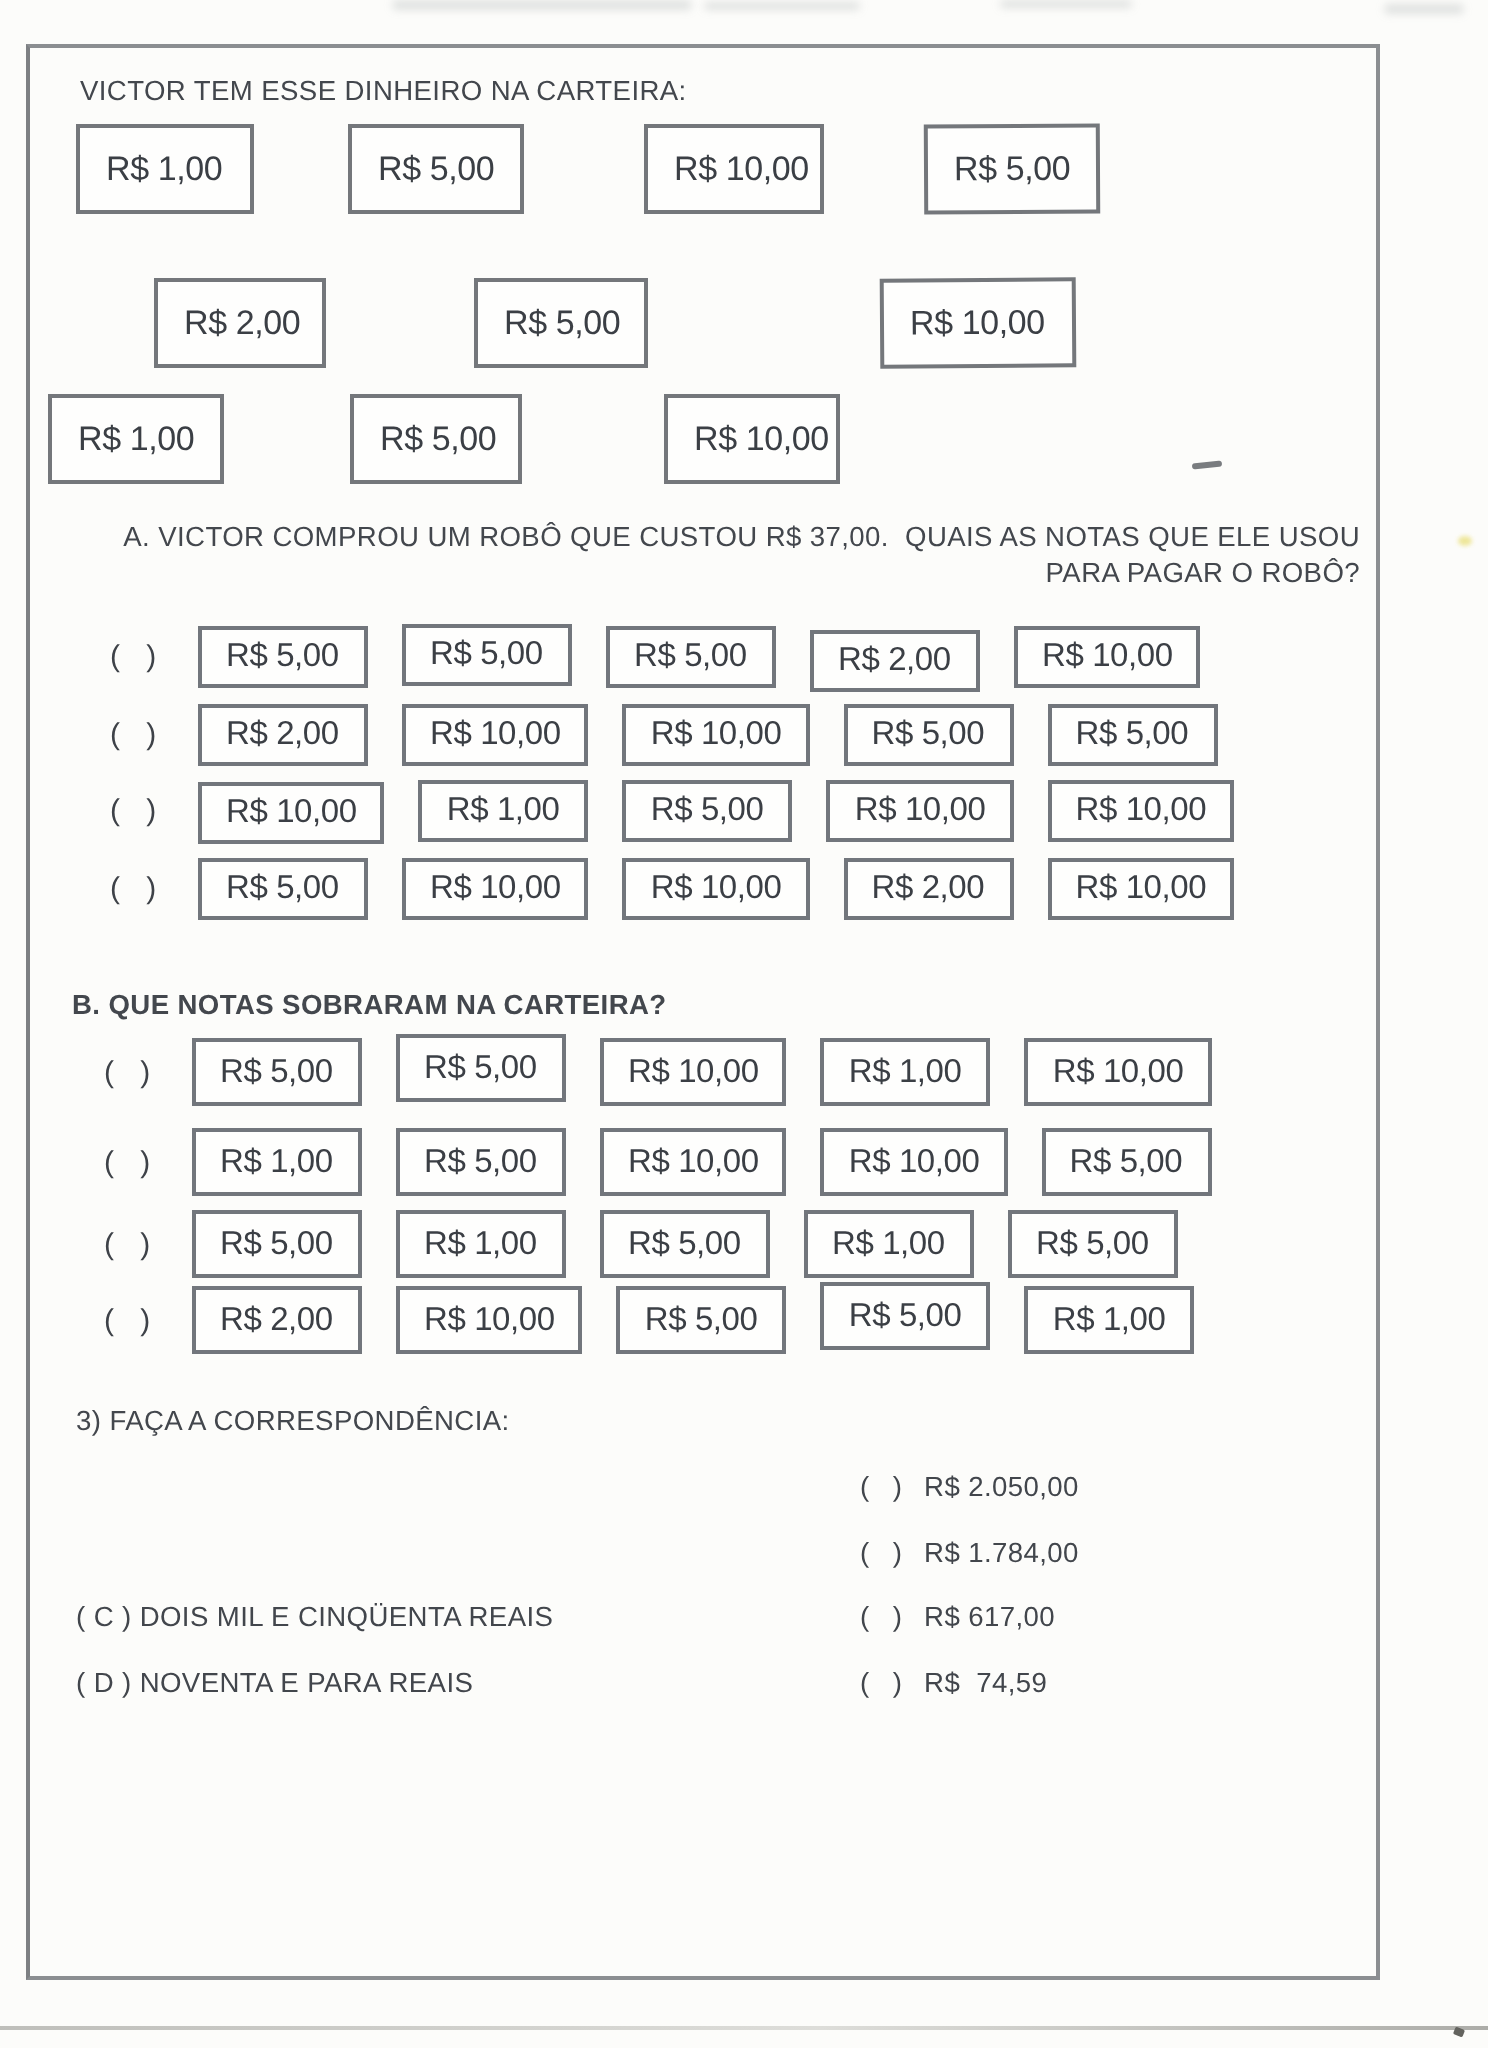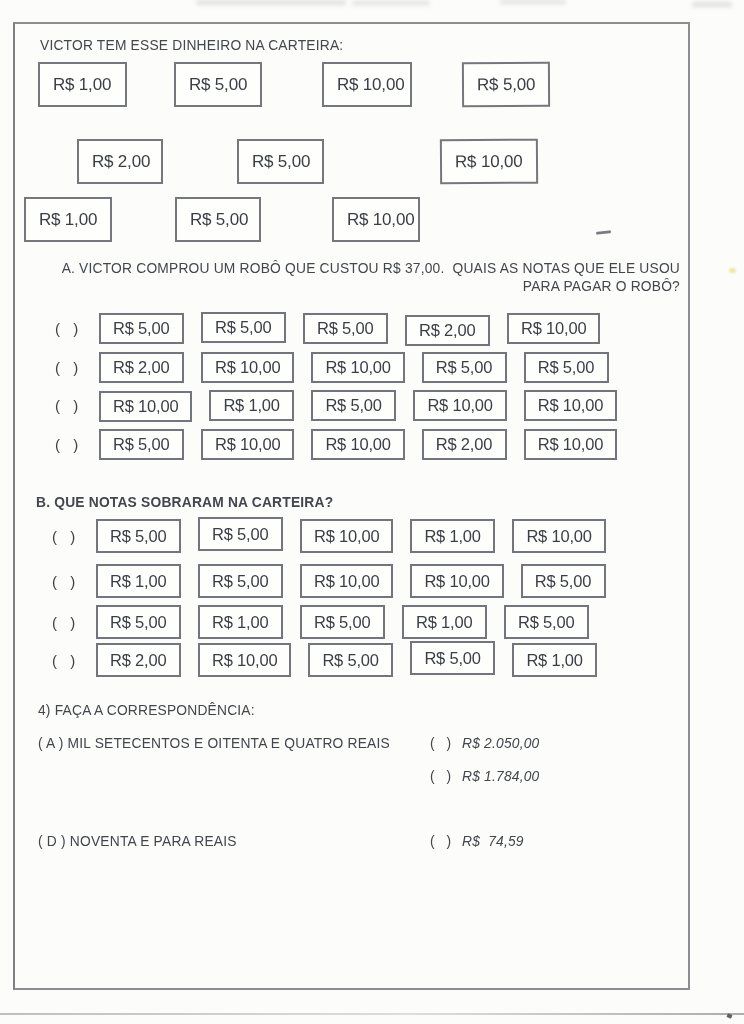--- a/index.html
+++ b/index.html
@@ -78,21 +78,21 @@
   
   .match-row{
     position:absolute;left:38px;width:645px;
     font-size:13.8px;color:#42464c;letter-spacing:.2px;
   }
   .mr1{top:736px}.mr2{top:769px}.mr3{top:801px}.mr4{top:834px}
   .m-left{white-space:pre;}
   .m-letter{margin-right:4px;}
   .m-right{position:absolute;left:392px;white-space:pre;}
   .m-slot{word-spacing:6px;margin-right:10px;letter-spacing:1px;}
-  .m-value{white-space:pre;font-style:italic;}
+  .m-value{white-space:pre;}
 
   
   .smudge{position:absolute;background:rgba(125,130,135,.22);filter:blur(2px);border-radius:3px;}
   .sm1{left:196px;top:0;width:150px;height:5px;}
   .sm2{left:352px;top:1px;width:78px;height:4px;}
   .sm3{left:500px;top:0;width:66px;height:4px;}
   .sm4{left:692px;top:2px;width:40px;height:5px;}
   .pen-dash{
     position:absolute;left:596px;top:231px;width:15px;height:3px;
     background:#575b60;border-radius:2px;transform:rotate(-6deg);opacity:.8;
@@ -207,28 +207,31 @@
   </div>
   <div class="opt-row brow br4">
     <span class="slot">( )</span>
     <span class="obox">R$ 2,00</span>
     <span class="obox">R$ 10,00</span>
     <span class="obox">R$ 5,00</span>
     <span class="obox">R$ 5,00</span>
     <span class="obox">R$ 1,00</span>
   </div>
 
-  <div class="h-label q3-label">4) FAÇA A CORRESPONDÊNCIA:</div>
+  <div class="h-label q3-label">3) FAÇA A CORRESPONDÊNCIA:</div>
 
   <div class="match-row mr1">
-    <span class="m-left"><span class="m-letter">( A )</span><span>MIL SETECENTOS E OITENTA E QUATRO REAIS</span></span>
     <span class="m-right"><span class="m-slot">( )</span><span class="m-value">R$ 2.050,00</span></span>
   </div>
   <div class="match-row mr2">
     <span class="m-right"><span class="m-slot">( )</span><span class="m-value">R$ 1.784,00</span></span>
+  </div>
+  <div class="match-row mr3">
+    <span class="m-left"><span class="m-letter">( C )</span><span>DOIS MIL E CINQÜENTA REAIS</span></span>
+    <span class="m-right"><span class="m-slot">( )</span><span class="m-value">R$ 617,00</span></span>
   </div>
   <div class="match-row mr4">
     <span class="m-left"><span class="m-letter">( D )</span><span>NOVENTA E PARA REAIS</span></span>
     <span class="m-right"><span class="m-slot">( )</span><span class="m-value">R$  74,59</span></span>
   </div>
 
   <div class="scan-line"></div>
   <div class="ink-speck"></div>
 
 </div>

